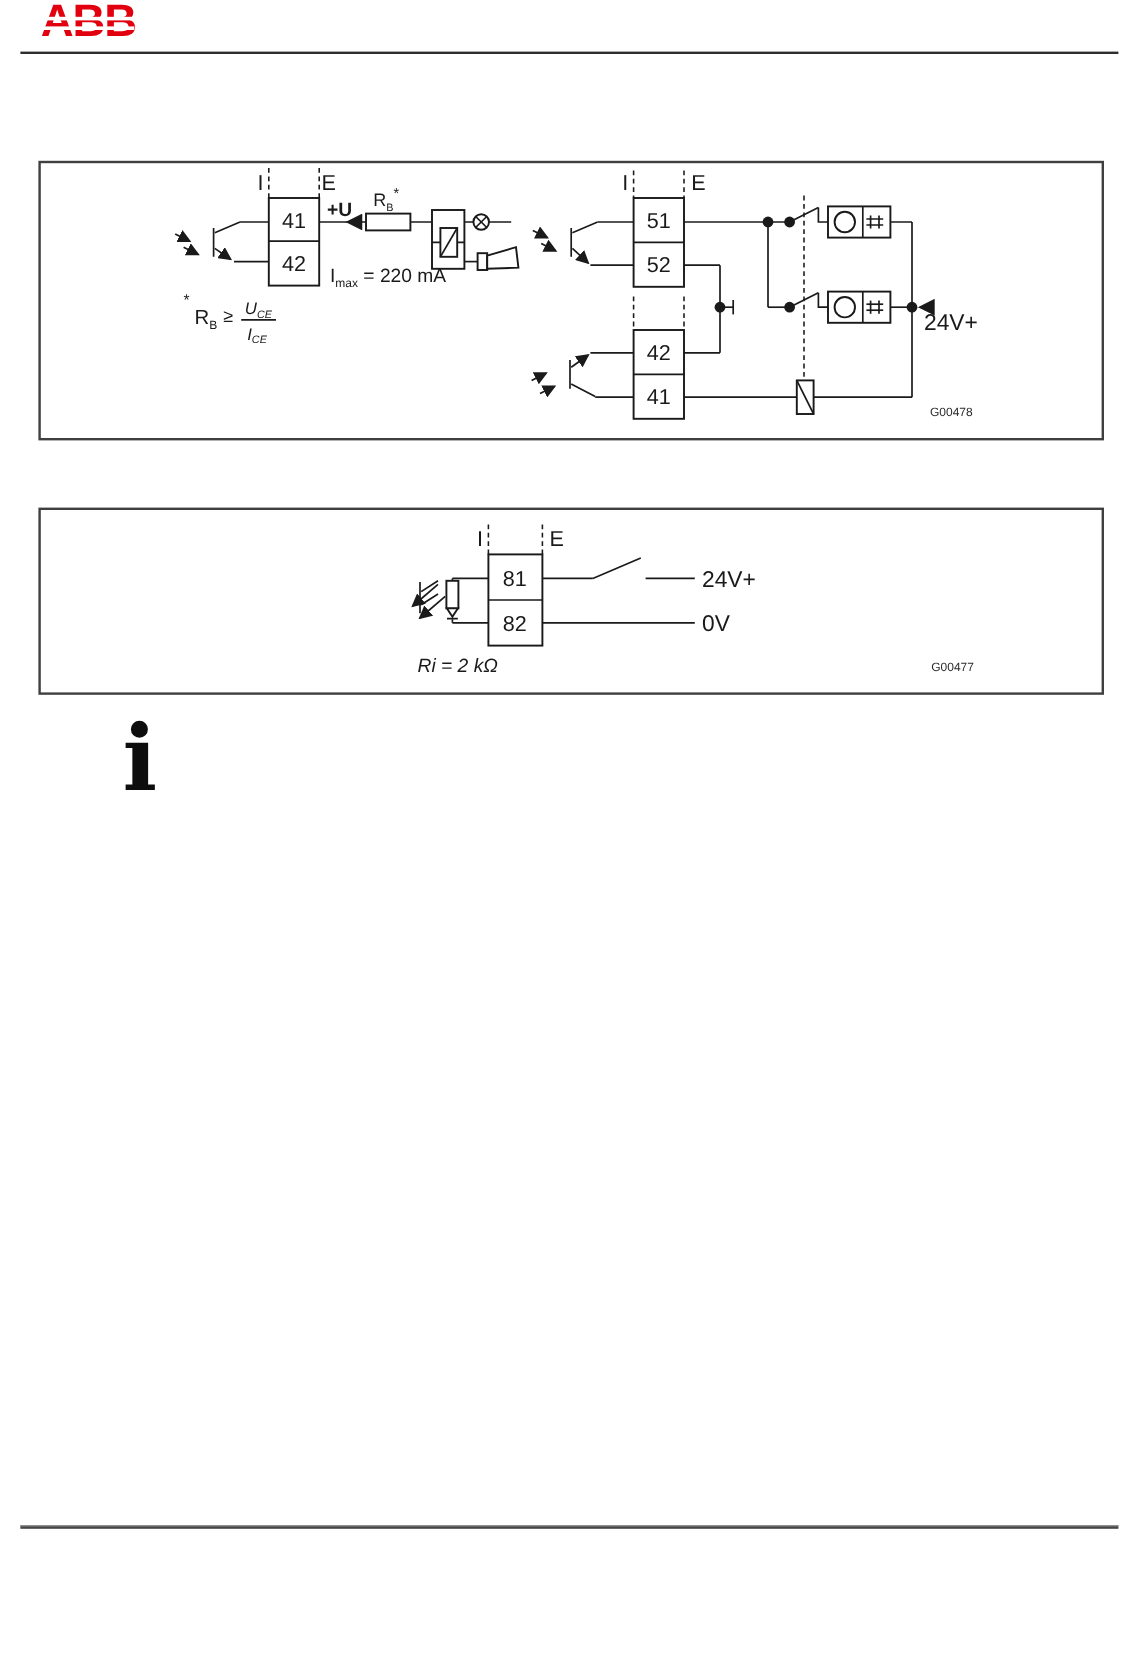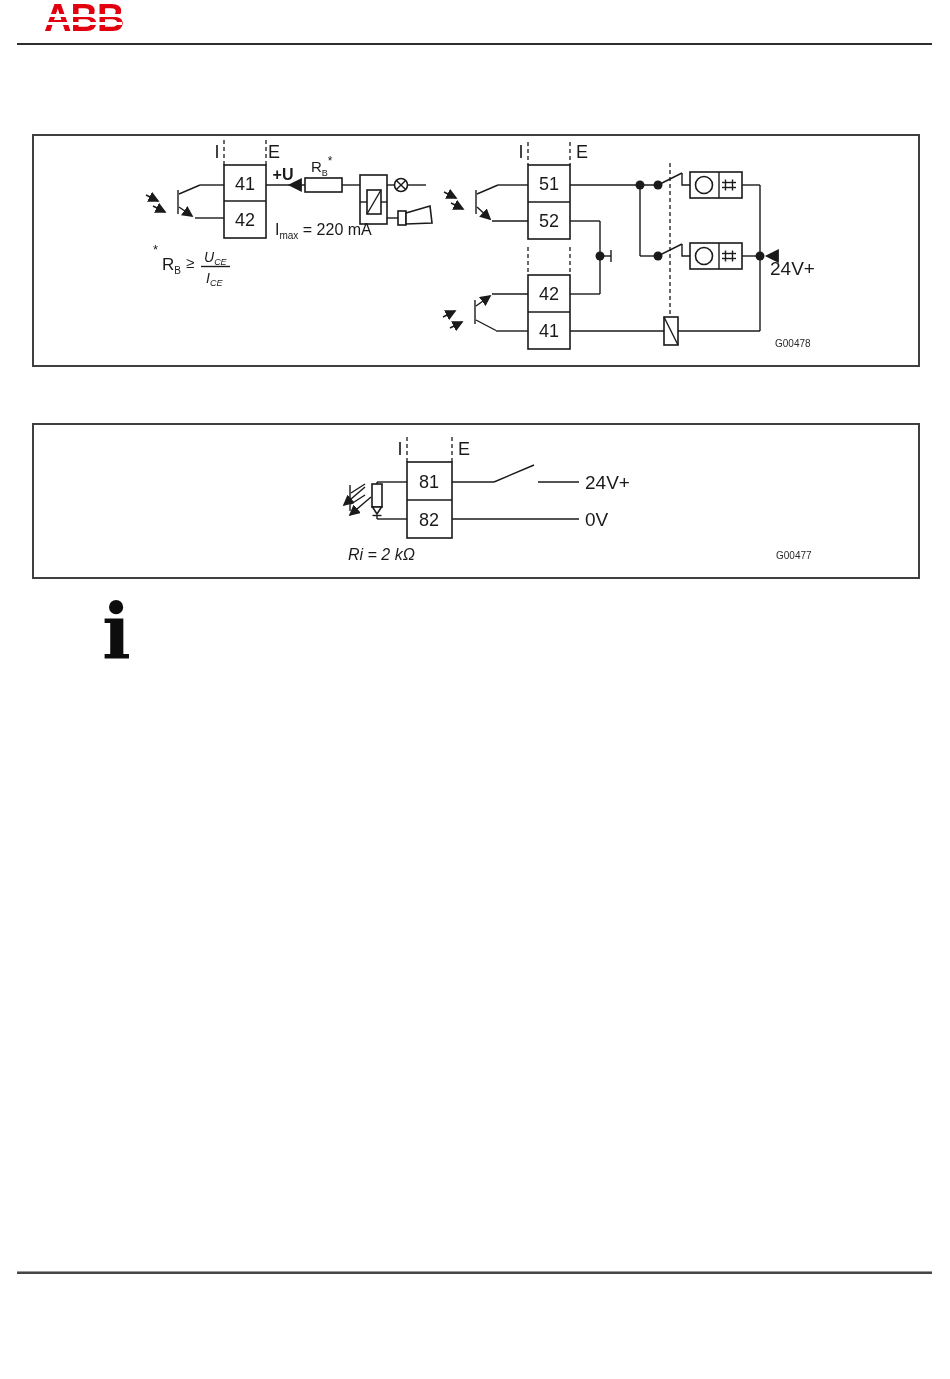--- a/index.html
+++ b/index.html
@@ -1,20 +1,20 @@
 <!DOCTYPE html>
 <html><head>
 <meta charset="utf-8">
 <style>
   html,body{margin:0;padding:0;background:#fff;}
   #page{position:relative;width:950px;height:1379px;background:#ffffff;overflow:hidden;
         font-family:"Liberation Sans",sans-serif;color:#1a1a1a;}
 
   
-  .logo{position:absolute;left:44px;top:2px;width:78px;height:33px;}
+  .logo{position:absolute;left:34px;top:2px;width:78px;height:33px;}
   .logo .brand{font-family:"Liberation Sans",sans-serif;font-weight:bold;font-size:38px;
         line-height:33px;letter-spacing:-1px;color:#e2000f;}
   .logo .stripe{position:absolute;left:0;width:100%;height:2.5px;background:#fff;}
   .logo .s1{top:12px;} .logo .s2{top:20px;}
   .rule{position:absolute;left:17px;width:915px;background:#2e2e2e;}
   .rule-top{top:43px;height:2px;}
   .rule-bottom{top:1271px;height:2px;border-top:1px solid #9a9a9a;background:#454545;}
 
   
   .figbox{position:absolute;left:32px;width:884px;border:2px solid #3f3f3f;background:#fff;}

